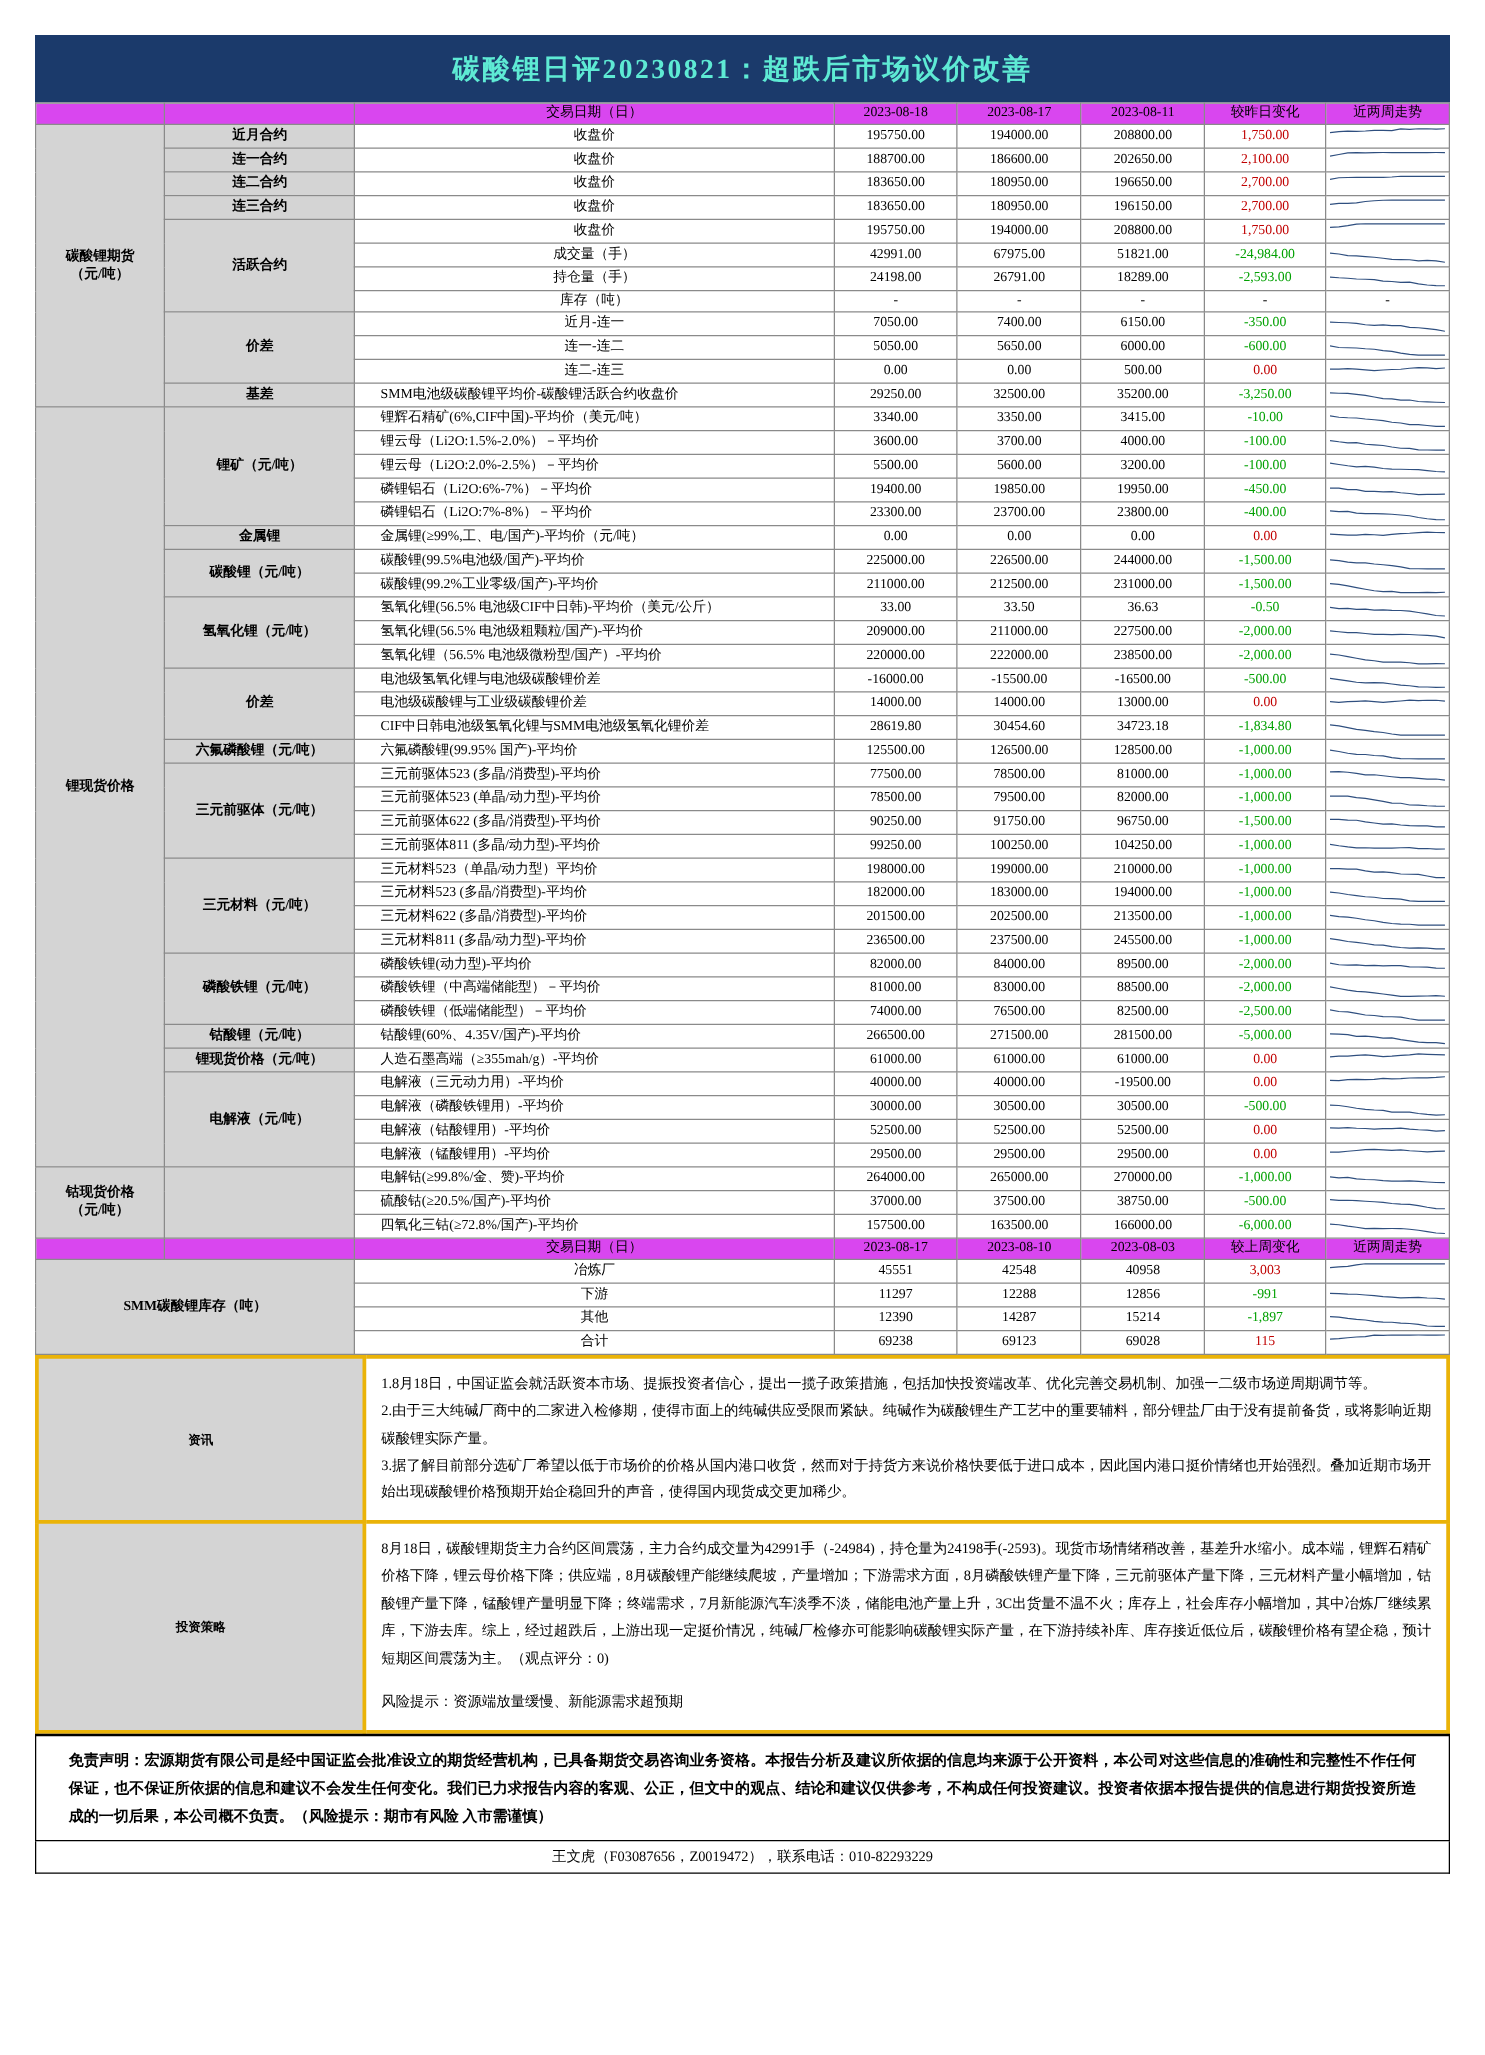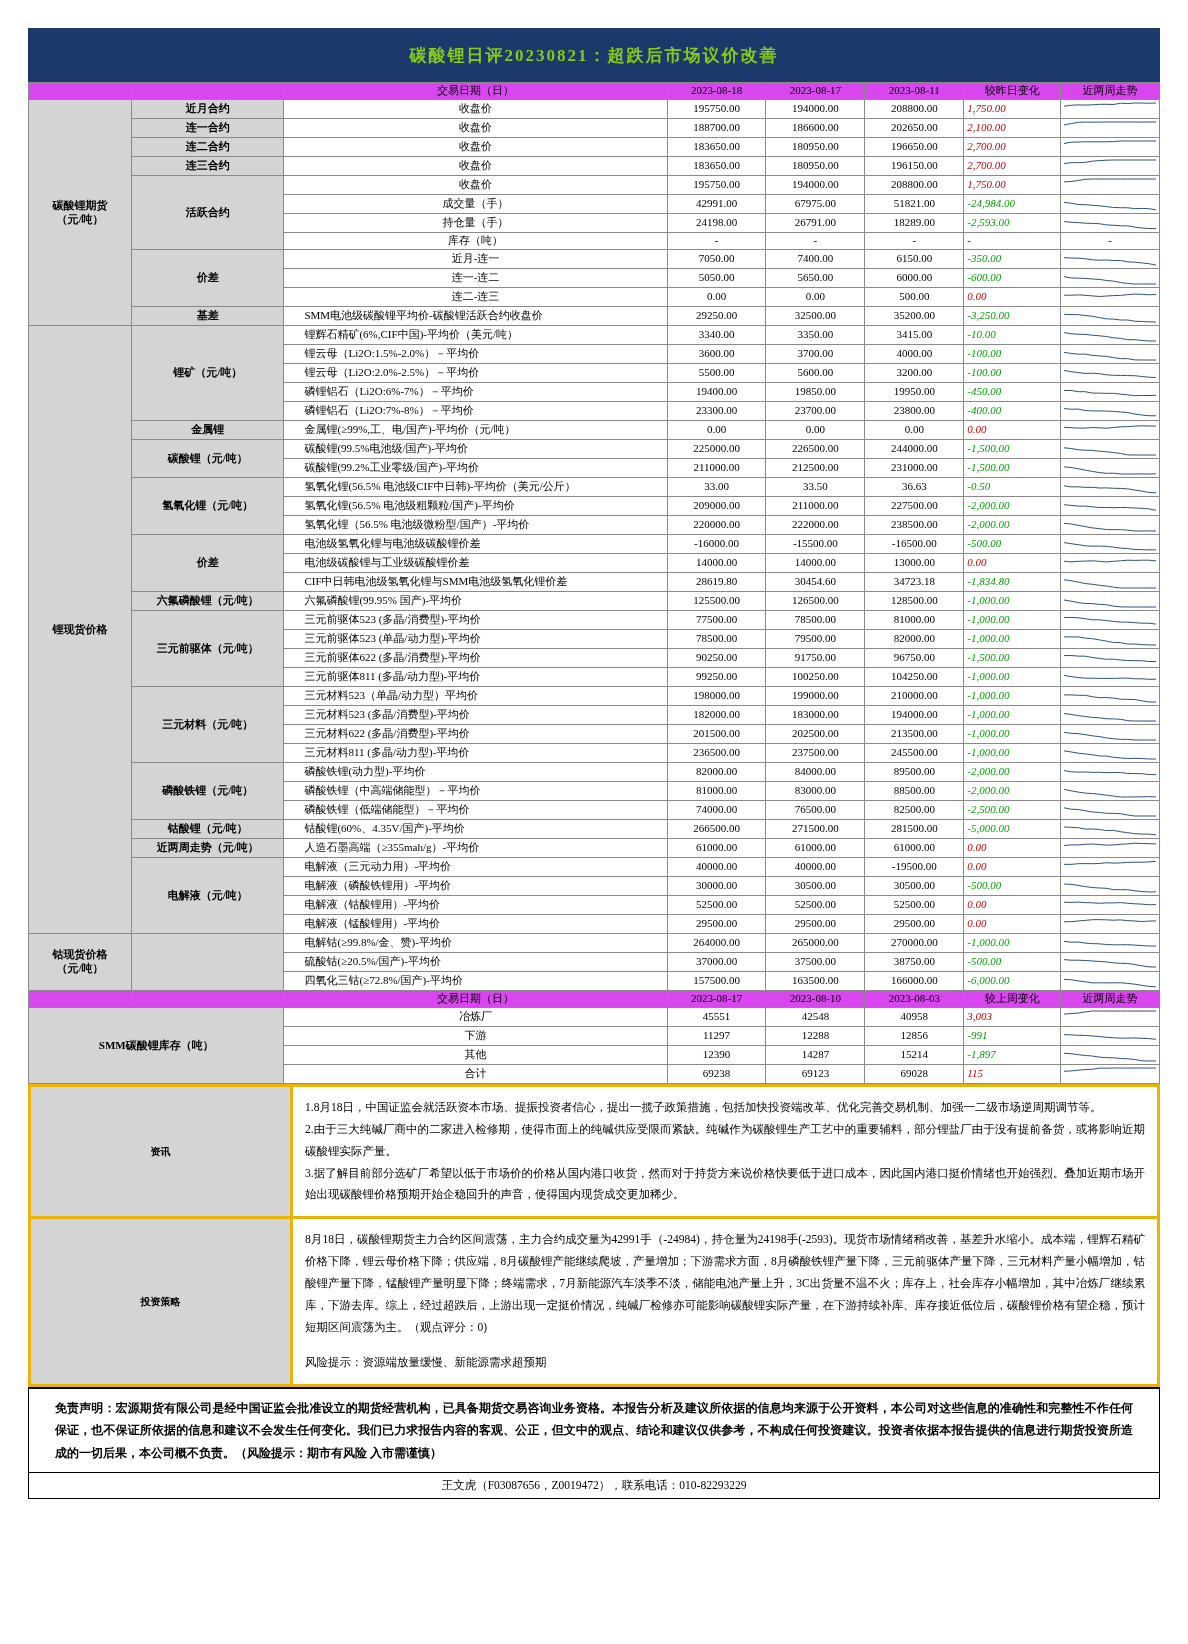--- a/index.html
+++ b/index.html
@@ -37,21 +37,21 @@
   .logo-text {
     color:#1b3a6b; font-size:17px; font-weight:bold; letter-spacing:1px;
     font-family:"Liberation Sans", sans-serif;
   }
   .logo-sub {
     color:#1278b8; font-size:7px; letter-spacing:0.5px; font-weight:bold;
     font-family:"Liberation Sans", sans-serif; margin-top:1px;
   }
   .header-title {
     flex:1; display:flex; align-items:center; justify-content:center;
-    color:#84cc16; font-size:17px; font-weight:bold; letter-spacing:2px;
+    color:#5eead4; font-size:22px; font-weight:bold; letter-spacing:2px;
   }
 
   
   table.grid { width: 1132px; border-collapse: collapse; table-layout: fixed; }
   table.grid td {
     border: 1px solid #8a8a8a;
     padding: 1px 3px;
     font-size: 11px;
     line-height: 1.25;
     height: 17px;
@@ -75,21 +75,21 @@
   .hdr {
     background: #d946ef;
     text-align: center;
     font-weight: normal;
     font-size: 11px;
     height: 19px;
   }
   .item { text-align: center; background:#fff; }
   .item.left { text-align: left; padding-left: 20px; }
   .val { text-align: center; background:#fff; }
-  .chg { background:#fff;font-style:italic; }
+  .chg { text-align: center; background:#fff; }
   .up   { color: #c00000; }
   .down { color: #00a000; }
   .flat { color: #c00000; }
   .spark { padding: 0; background:#fff; }
   .spark svg { display:block; width:100%; height:16px; }
   .thick-top td { border-top: 2px solid #000; }
 
   
   table.notes { width:1132px; border-collapse: collapse; table-layout: fixed; }
   table.notes td { border: 3px solid #eab308; vertical-align: middle; }
@@ -624,21 +624,21 @@
           <td class="val">271500.00</td>
           <td class="val">281500.00</td>
           <td class="chg down">-5,000.00</td>
           <td class="spark">
             <svg viewBox="0 0 92 16" preserveAspectRatio="none">
               <polyline points="0.0,6.0 7.1,6.3 14.2,6.7 21.2,8.1 28.3,8.0 35.4,8.5 42.5,9.5 49.5,9.4 56.6,10.7 63.7,11.7 70.8,12.7 77.8,13.1 84.9,13.1 92.0,13.9" fill="none" stroke="#2f4f7f" stroke-width="1"></polyline>
             </svg>
           </td>
         </tr>
         <tr>
-          <td class="sub" rowspan="1">近两周走势（元/吨）</td>
+          <td class="sub" rowspan="1">锂现货价格（元/吨）</td>
           <td class="item left">人造石墨高端（≥355mah/g）-平均价</td>
           <td class="val">61000.00</td>
           <td class="val">61000.00</td>
           <td class="val">61000.00</td>
           <td class="chg flat">0.00</td>
           <td class="spark">
             <svg viewBox="0 0 92 16" preserveAspectRatio="none">
               <polyline points="0.0,5.5 7.1,4.9 14.2,4.9 21.2,4.3 28.3,4.0 35.4,4.5 42.5,5.2 49.5,4.9 56.6,4.3 63.7,3.9 70.8,3.2 77.8,3.5 84.9,3.7 92.0,3.9" fill="none" stroke="#2f4f7f" stroke-width="1"></polyline>
             </svg>
           </td>

